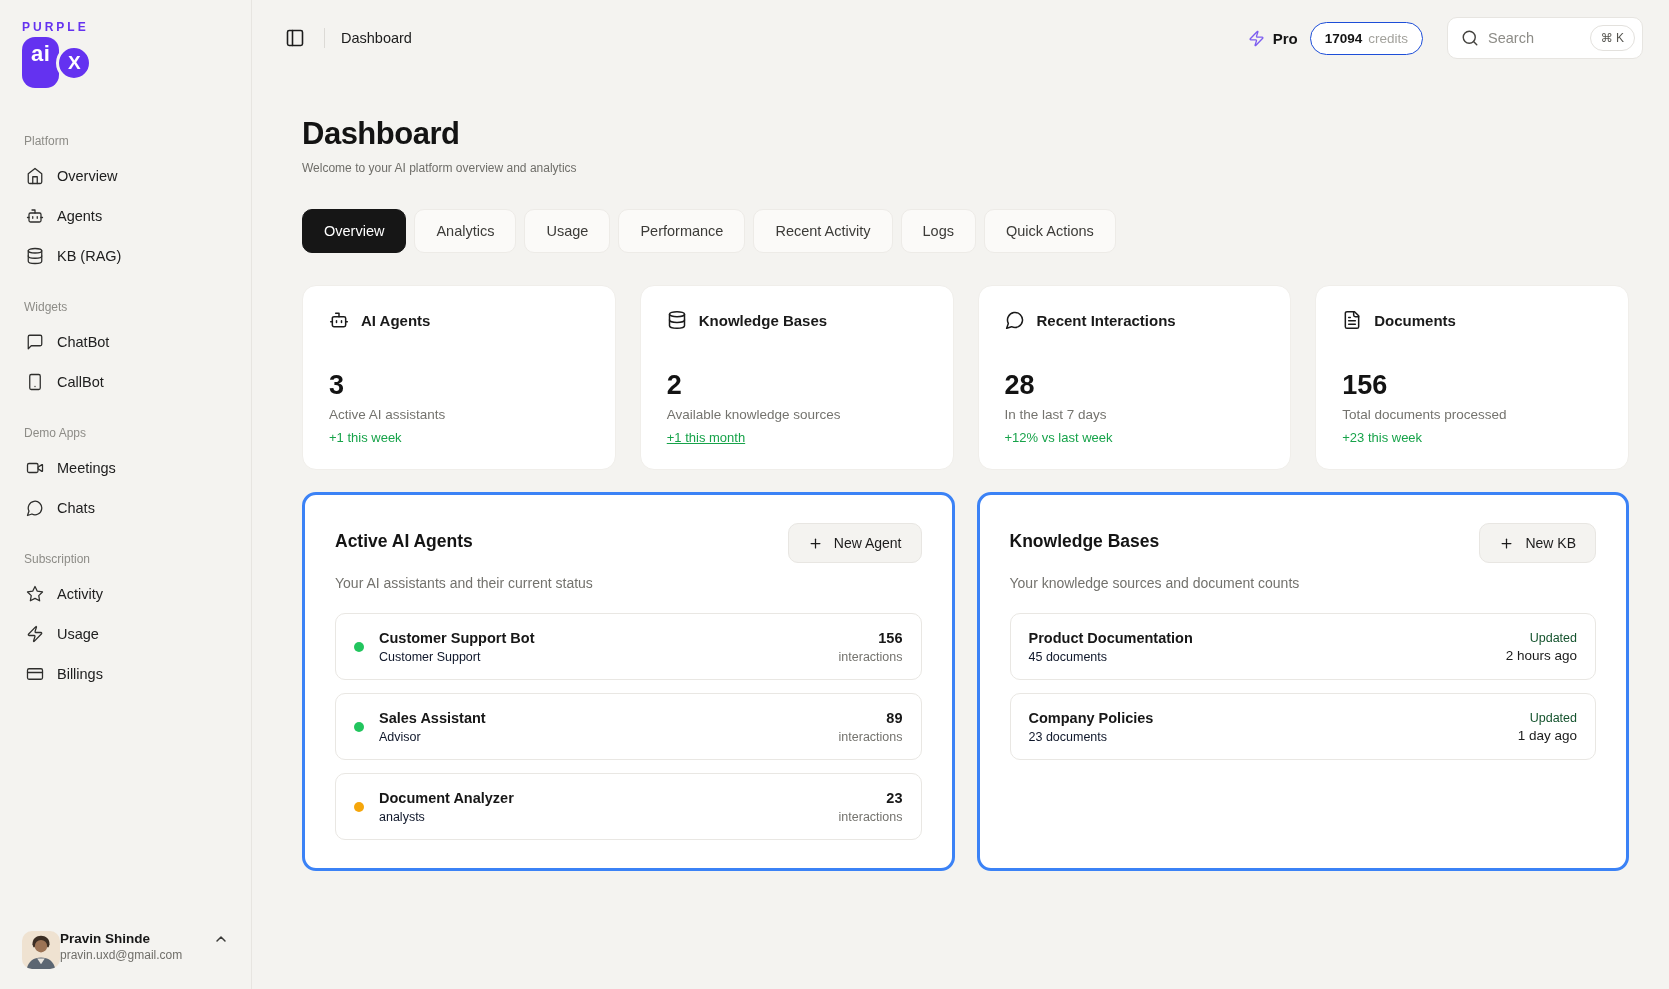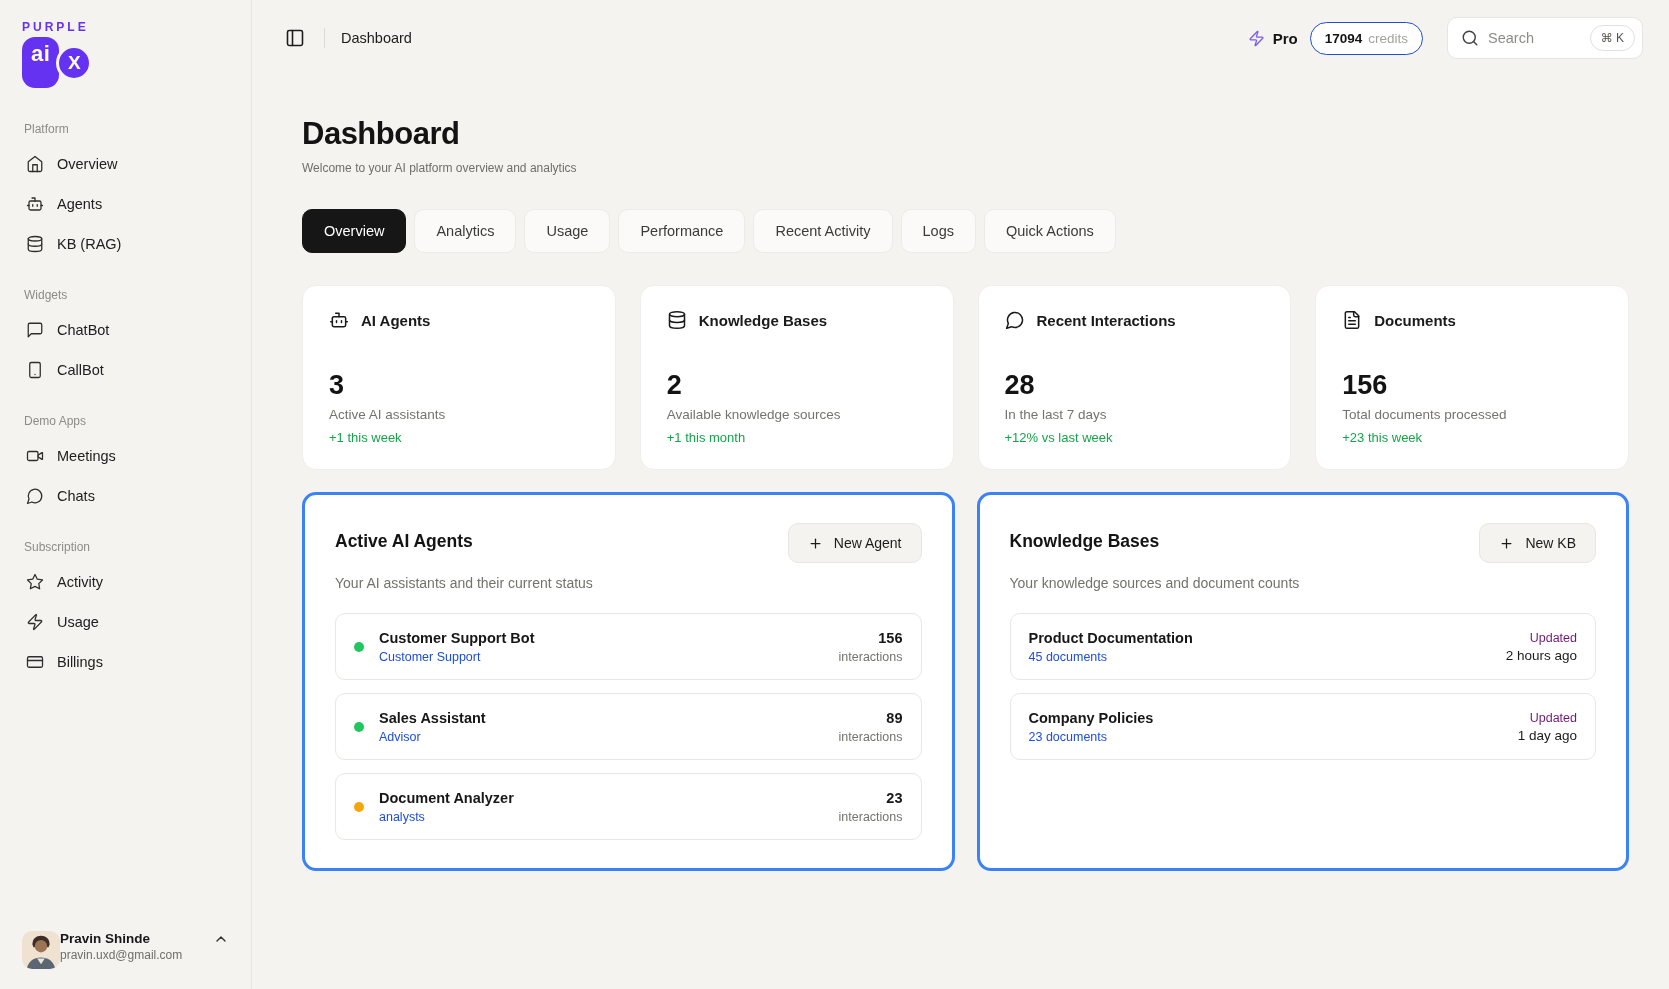--- a/index.html
+++ b/index.html
@@ -26,21 +26,21 @@
     color: #fff; font-weight: 800; font-size: 22px; line-height: 1;
     padding: 6px 9px 23px 9px; border-radius: 13px; letter-spacing: 0.5px;
   }
   .logo-x {
     width: 36px; height: 36px; border-radius: 50%;
     color: #fff; font-weight: 800; font-size: 19px;
     display: flex; align-items: center; justify-content: center;
     margin-left: -3px; border: 3px solid #f4f3f0;
   }
   .section-label { font-size: 12px; color: #8d8c87; margin: 24px 0 8px 6px; font-weight: 500; }
-  .section-label.first { margin-top: 4px; }
+  .section-label.first { margin-top: 16px; }
   .nav-item {
     display: flex; align-items: center; gap: 13px;
     padding: 11px 8px; border-radius: 8px;
     font-size: 14.5px; color: #202020; cursor: pointer;
   }
   .nav-item .ic { color: #2e2e2c; }
   .sidebar-spacer { flex: 1; }
   .user-row { display: flex; padding: 6px 4px; cursor: pointer; border-radius: 10px; }
   .avatar { width: 38px; height: 38px; border-radius: 10px; overflow: hidden; flex: 0 0 38px; }
   .user-name { font-size: 13.5px; font-weight: 700; color: #181818; }
@@ -105,25 +105,25 @@
   }
   .panel-subtitle { font-size: 14px; color: #73726d; margin-top: 12px; }
   .rows { margin-top: 22px; display: flex; flex-direction: column; gap: 13px; }
   .row {
     border: 1px solid #e9e7e3; border-radius: 10px;
     display: flex; align-items: center; padding: 12px 18px; min-height: 67px;
     cursor: pointer; background: #fff;
   }
   .status-dot { width: 10px; height: 10px; border-radius: 50%; margin-right: 15px; flex: 0 0 10px; }
   .row-name { font-size: 14.5px; font-weight: 600; color: #171717; }
-  .row-sub { font-size: 12.5px; color: #1d4ed8; margin-top: 4px; }
+  .row-sub { font-size: 12.5px; color: #0f172a; margin-top: 4px; }
   .row-right { margin-left: auto; text-align: right; }
   .row-count { font-size: 14.5px; font-weight: 600; color: #171717; }
   .row-unit { font-size: 12.5px; color: #74736e; margin-top: 4px; }
-  .kb-updated { font-size: 12.5px; color: #701a75; }
+  .kb-updated { font-size: 12.5px; color: #14532d; }
   .kb-time { font-size: 13.5px; font-weight: 500; color: #1b1b1b; margin-top: 3px; }
 </style>
 </head>
 <body>
 
 <aside class="sidebar">
   <div class="logo-block">
     <div class="logo-top" style="color: rgb(100, 50, 240);">PURPLE</div>
     <div class="logo-row">
       <span class="logo-ai" style="background-color: rgb(100, 50, 240);">ai</span>
@@ -332,21 +332,21 @@
               <svg class="ic" width="20" height="20" viewBox="0 0 24 24" fill="none" stroke="currentColor" stroke-width="1.8" stroke-linecap="round" stroke-linejoin="round">
                 <ellipse cx="12" cy="5" rx="9" ry="3"></ellipse>
                 <path d="M3 5v14a9 3 0 0 0 18 0V5"></path>
                 <path d="M3 12a9 3 0 0 0 18 0"></path>
               </svg>
             </span>
           <span>Knowledge Bases</span>
         </div>
         <div class="stat-value">2</div>
         <div class="stat-desc">Available knowledge sources</div>
-        <div class="stat-delta" style="color: rgb(23, 163, 74);">+1 this month</div>
+        <div class="stat-delta" style="color: rgb(23, 163, 74); text-decoration: underline;">+1 this month</div>
       </div>
 
       <div class="stat-card">
         <div class="stat-head">
           <span>
               <svg class="ic" width="20" height="20" viewBox="0 0 24 24" fill="none" stroke="currentColor" stroke-width="1.8" stroke-linecap="round" stroke-linejoin="round">
                 <path d="M7.9 20A9 9 0 1 0 4 16.1L2 22Z"></path>
               </svg>
             </span>
           <span>Recent Interactions</span>

